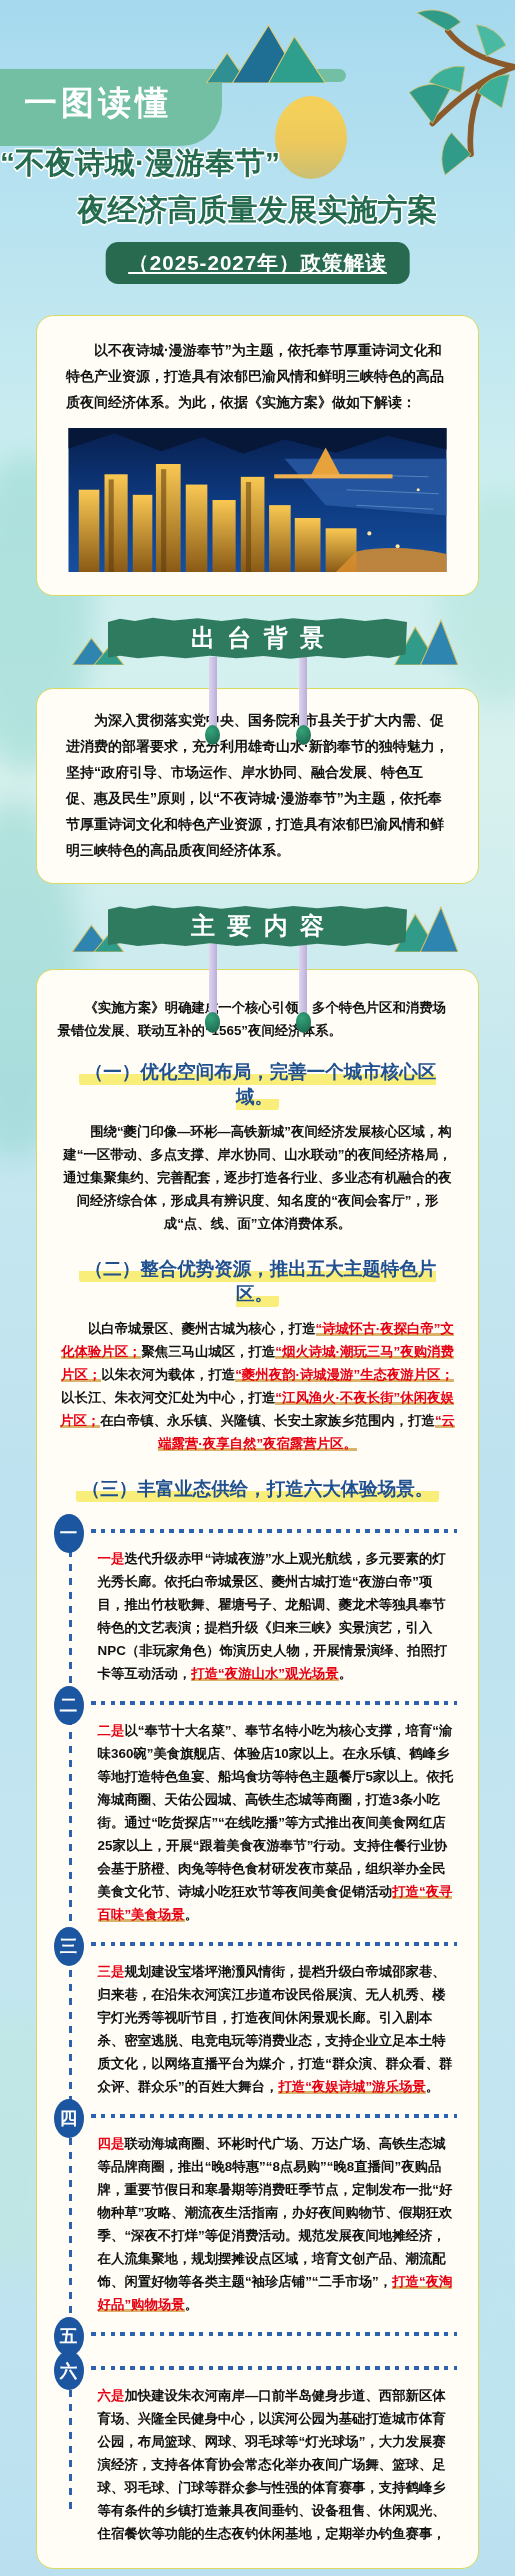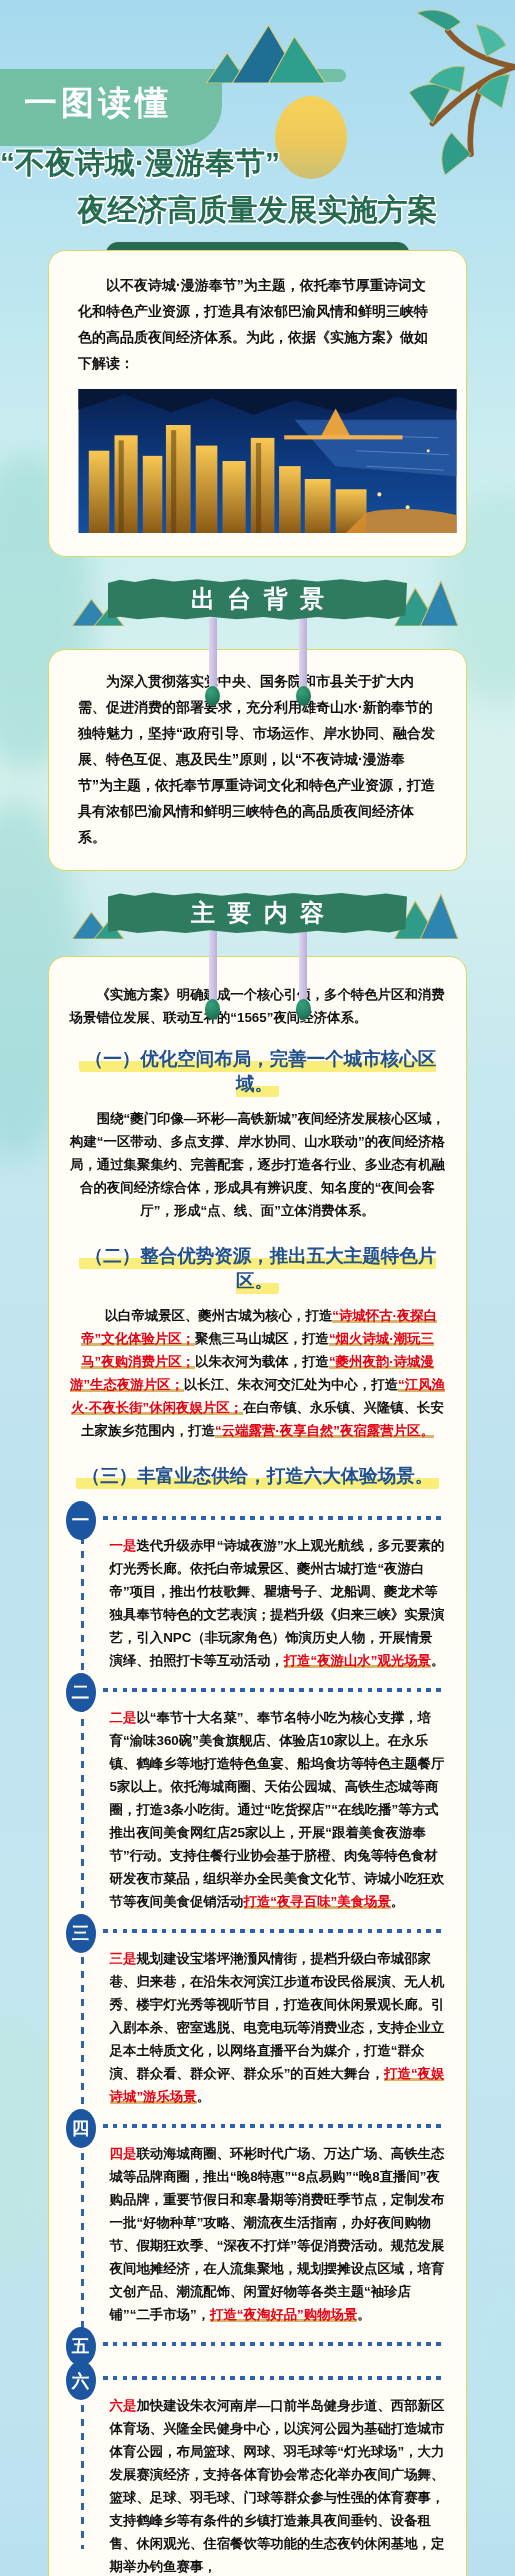--- a/index.html
+++ b/index.html
@@ -2,37 +2,37 @@
 <html style="font-size:8.2px"><head>
 <meta charset="utf-8">
 <style>
   html,body{margin:0;padding:0;}
   .page{position:relative;width:515px;height:2994px;overflow:hidden;margin:0 auto;
     font-family:"Liberation Sans",sans-serif;
     background:linear-gradient(180deg,#a6d9ee 0%,#b5e1f0 6%,#cdeef0 16%,#d8f1ee 26%,#c6e8ef 36%,#bfe2f0 50%,#c3e6f1 66%,#bee2f0 82%,#abd7ec 100%);}
   .blob{position:absolute;border-radius:50%;filter:blur(14.4px);z-index:0;}
 
   
-  .header{position:relative;height:250px;z-index:2;}
+  .header{position:relative;height:315px;z-index:2;}
   .ribbon-block{position:absolute;left:0;top:69px;width:222px;height:77px;background:#72bfa3;border-radius:0 0 41px 0;}
   .ribbon-bar{position:absolute;left:0;top:69px;height:13.4px;width:346px;background:#72bfa3;border-radius:0 6.7px 6.7px 0;}
   .ribbon-label{position:absolute;left:24px;top:81px;font-size:33px;font-weight:bold;color:#fff;letter-spacing:4.1px;}
   .sun{position:absolute;left:275px;top:96px;width:72px;height:83px;border-radius:50%;
     background:linear-gradient(180deg,#f4d05a 15%,#edc95c 55%,#cfc070 95%);}
   .hdr-mtn{position:absolute;left:191px;top:20.6px;}
   .pine{position:absolute;right:0;top:0;}
   .title-l1{position:absolute;top:143px;left:0;width:100%;font-size:30px;font-weight:bold;color:#256b4f;
     text-shadow:-1.5px 0 #fff,1.5px 0 #fff,0 -1.5px #fff,0 1.5px #fff,-1px -1px #fff,1px 1px #fff,1px -1px #fff,-1px 1px #fff;}
   .title-l2{position:absolute;top:190px;left:0;width:100%;text-align:center;font-size:30px;font-weight:bold;color:#256b4f;
     text-shadow:-1.5px 0 #fff,1.5px 0 #fff,0 -1.5px #fff,0 1.5px #fff,-1px -1px #fff,1px 1px #fff,1px -1px #fff,-1px 1px #fff;}
   .hdr-badge{position:absolute;top:242px;left:50%;transform:translateX(-50%);background:#276a50;color:#fff;
     font-size:20.6px;font-weight:bold;padding:7.2px 23px;border-radius:12.4px;letter-spacing:1px;white-space:nowrap;text-decoration:underline;}
 
   
-  .card{position:relative;margin:0 48px;background:#fffdf6;border:1.5px solid #d9d95e;border-radius:17.5px;z-index:2;}
+  .card{position:relative;margin:0 36px;background:#fffdf6;border:1.5px solid #d9d95e;border-radius:17.5px;z-index:2;}
   .card1{padding:20.6px 29px 23px;}
   .card2{margin-top:27px;padding:18.5px 29px 19.6px;}
   .card3{margin-top:20.6px;padding:26px 20.6px 23px;}
   .para{font-size:14px;line-height:26px;font-weight:bold;color:#121212;text-indent:2em;margin:0;}
   .para3{font-size:13.4px;line-height:23px;font-weight:bold;color:#121212;text-indent:2em;margin:0;}
   .photo{display:block;margin:13.4px auto 0;width:379px;height:144px;}
 
   
   .banner-wrap{position:relative;z-index:3;width:299px;margin:19.6px auto 0;height:45px;}
   .banner{position:relative;height:45px;background:#2e7b60;display:flex;align-items:center;justify-content:center;

